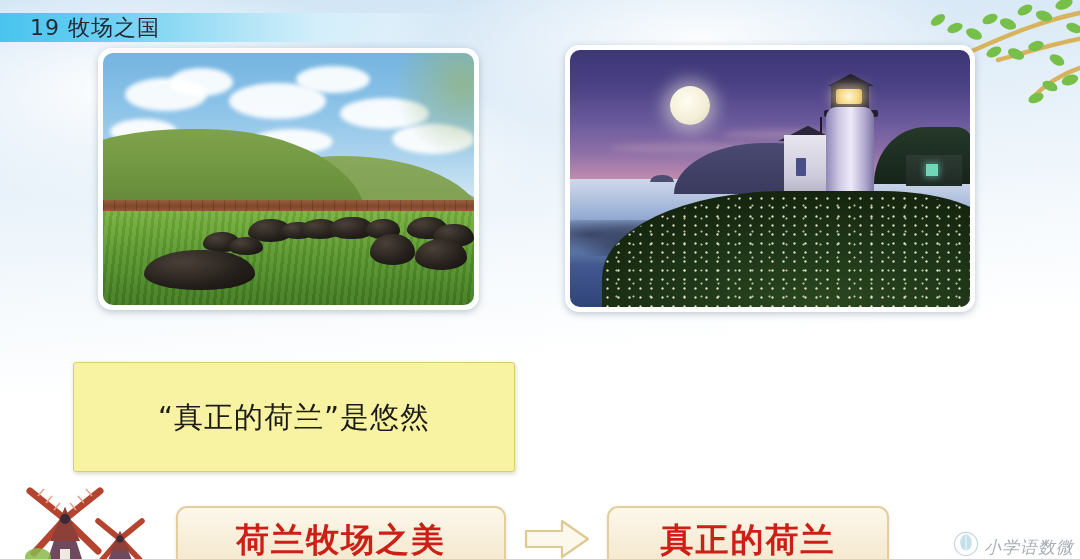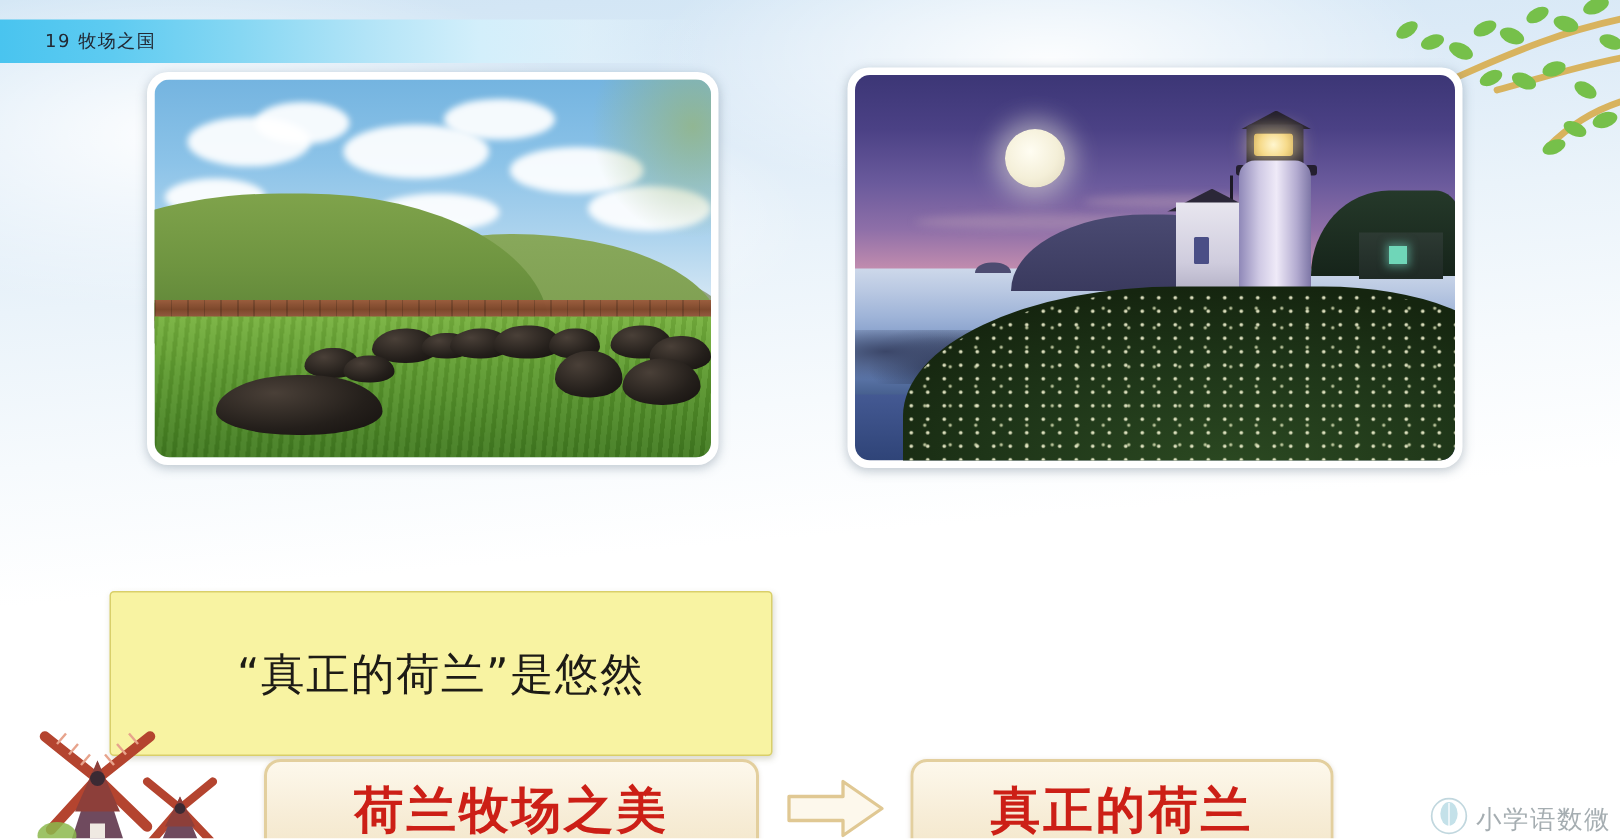--- a/index.html
+++ b/index.html
@@ -38,21 +38,21 @@
         #d3effb 68%,
         rgba(226,244,252,0.55) 83%,
         rgba(226,244,252,0) 100%);
   }
   .title-text {
     position: absolute;
     left: 30px;
     top: 14px;
     height: 27px;
     line-height: 27px;
-    font-size: 12px;
+    font-size: 22px;
     color: #222934;
     letter-spacing: 1px;
     white-space: nowrap;
     font-family: "DejaVu Sans", "Liberation Sans", sans-serif;
   }
 
   
   .branch {
     position: absolute;
     right: -4px;
@@ -247,21 +247,20 @@
     position: absolute;
     background: #f8f3a2;
     border: 1px solid #d9cf6a;
     border-radius: 3px;
     box-shadow: 1px 2px 4px rgba(120,120,80,0.28);
     display: flex;
     flex-direction: column;
     align-items: center;
     justify-content: center;
     padding: 6px 10px;
-    margin-top: 32px;
   }
   .yellow-box .line {
     font-size: 29px;
     line-height: 41px;
     color: #1d1b16;
     white-space: nowrap;
     letter-spacing: 1px;
     font-family: "DejaVu Sans", "Liberation Sans", sans-serif;
   }
   #box-left  { left: 73px;  top: 362px; width: 442px; height: 110px; }
@@ -315,20 +314,21 @@
     gap: 5px;
     opacity: 0.55;
   }
   #watermark .wm-text {
     font-size: 17px;
     color: #5c6b72;
     letter-spacing: 1px;
     white-space: nowrap;
     font-family: "DejaVu Sans", "Liberation Sans", sans-serif;
     line-height: 20px;
+    font-style: italic;
   }
 </style>
 </head>
 <body>
 
 <div id="slide">
 
   <div class="title-banner"></div>
   <div class="title-text">19  牧场之国</div>
 

